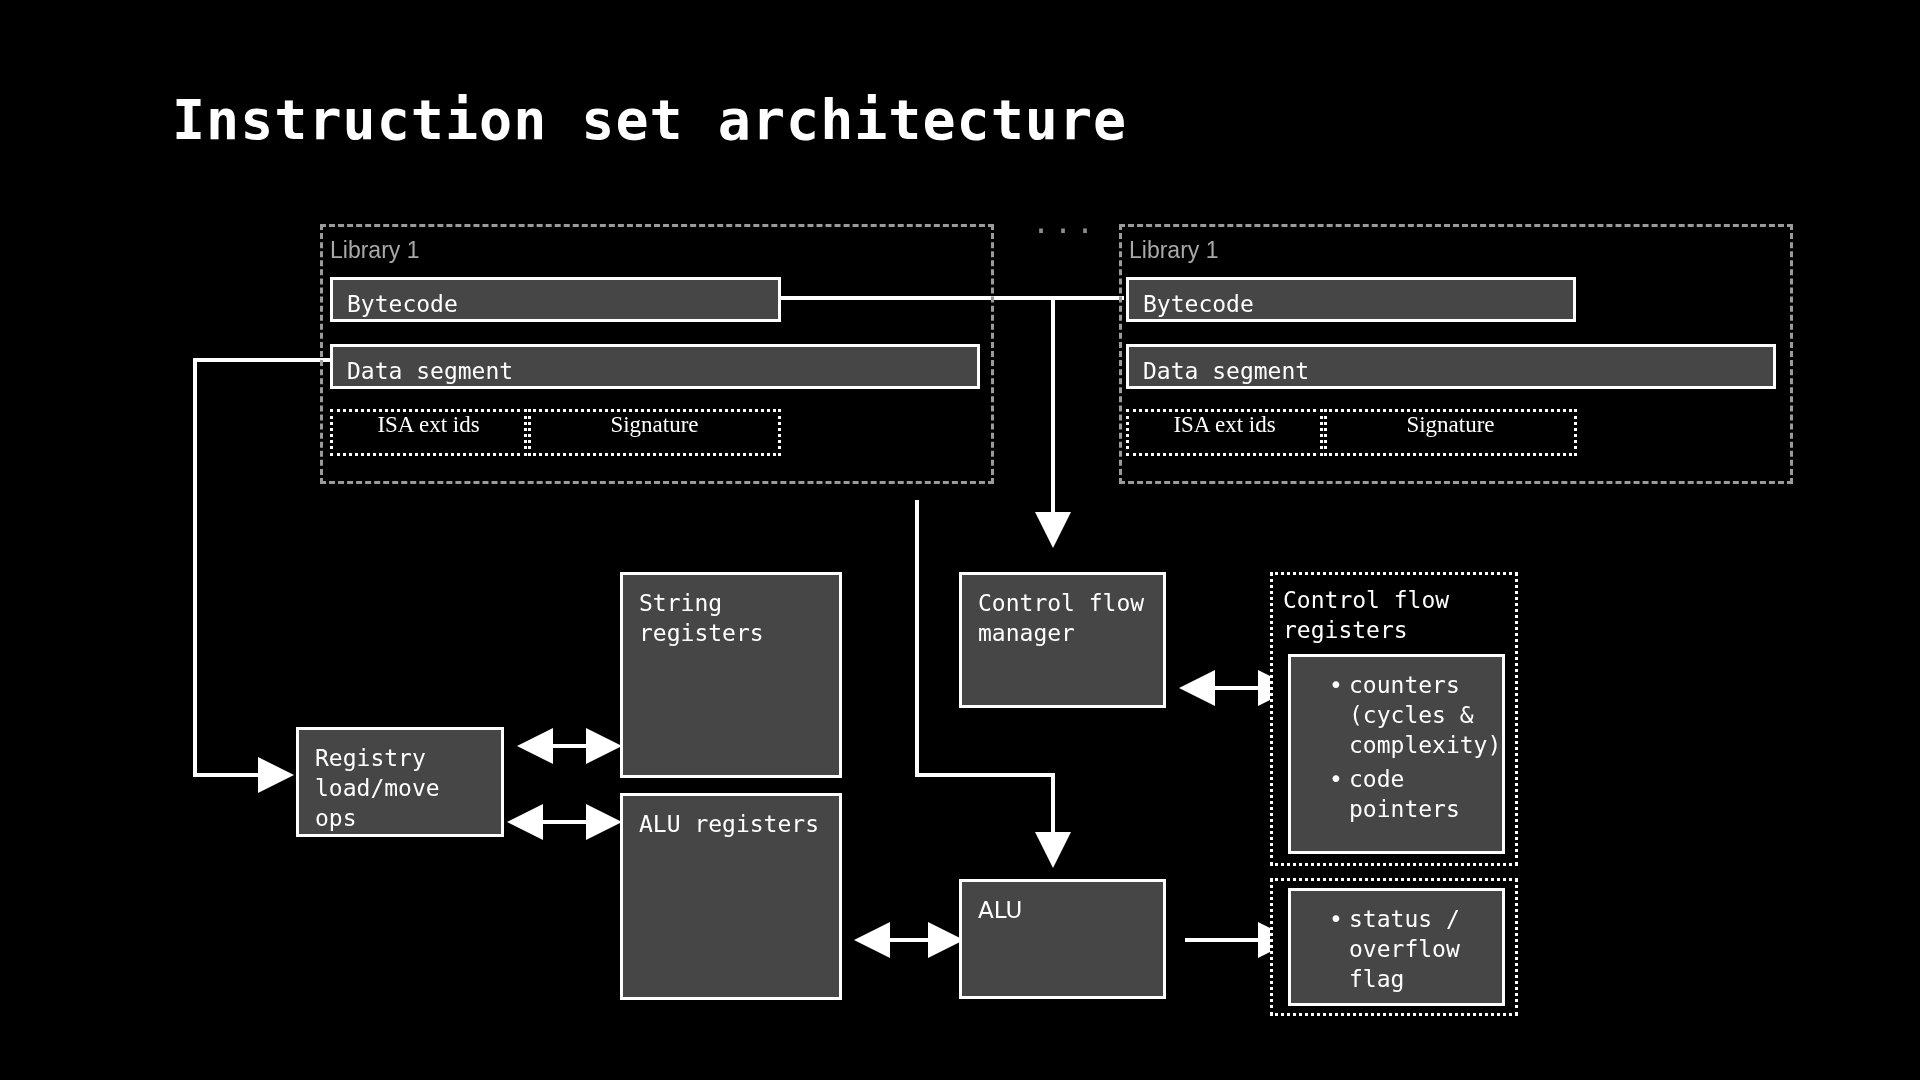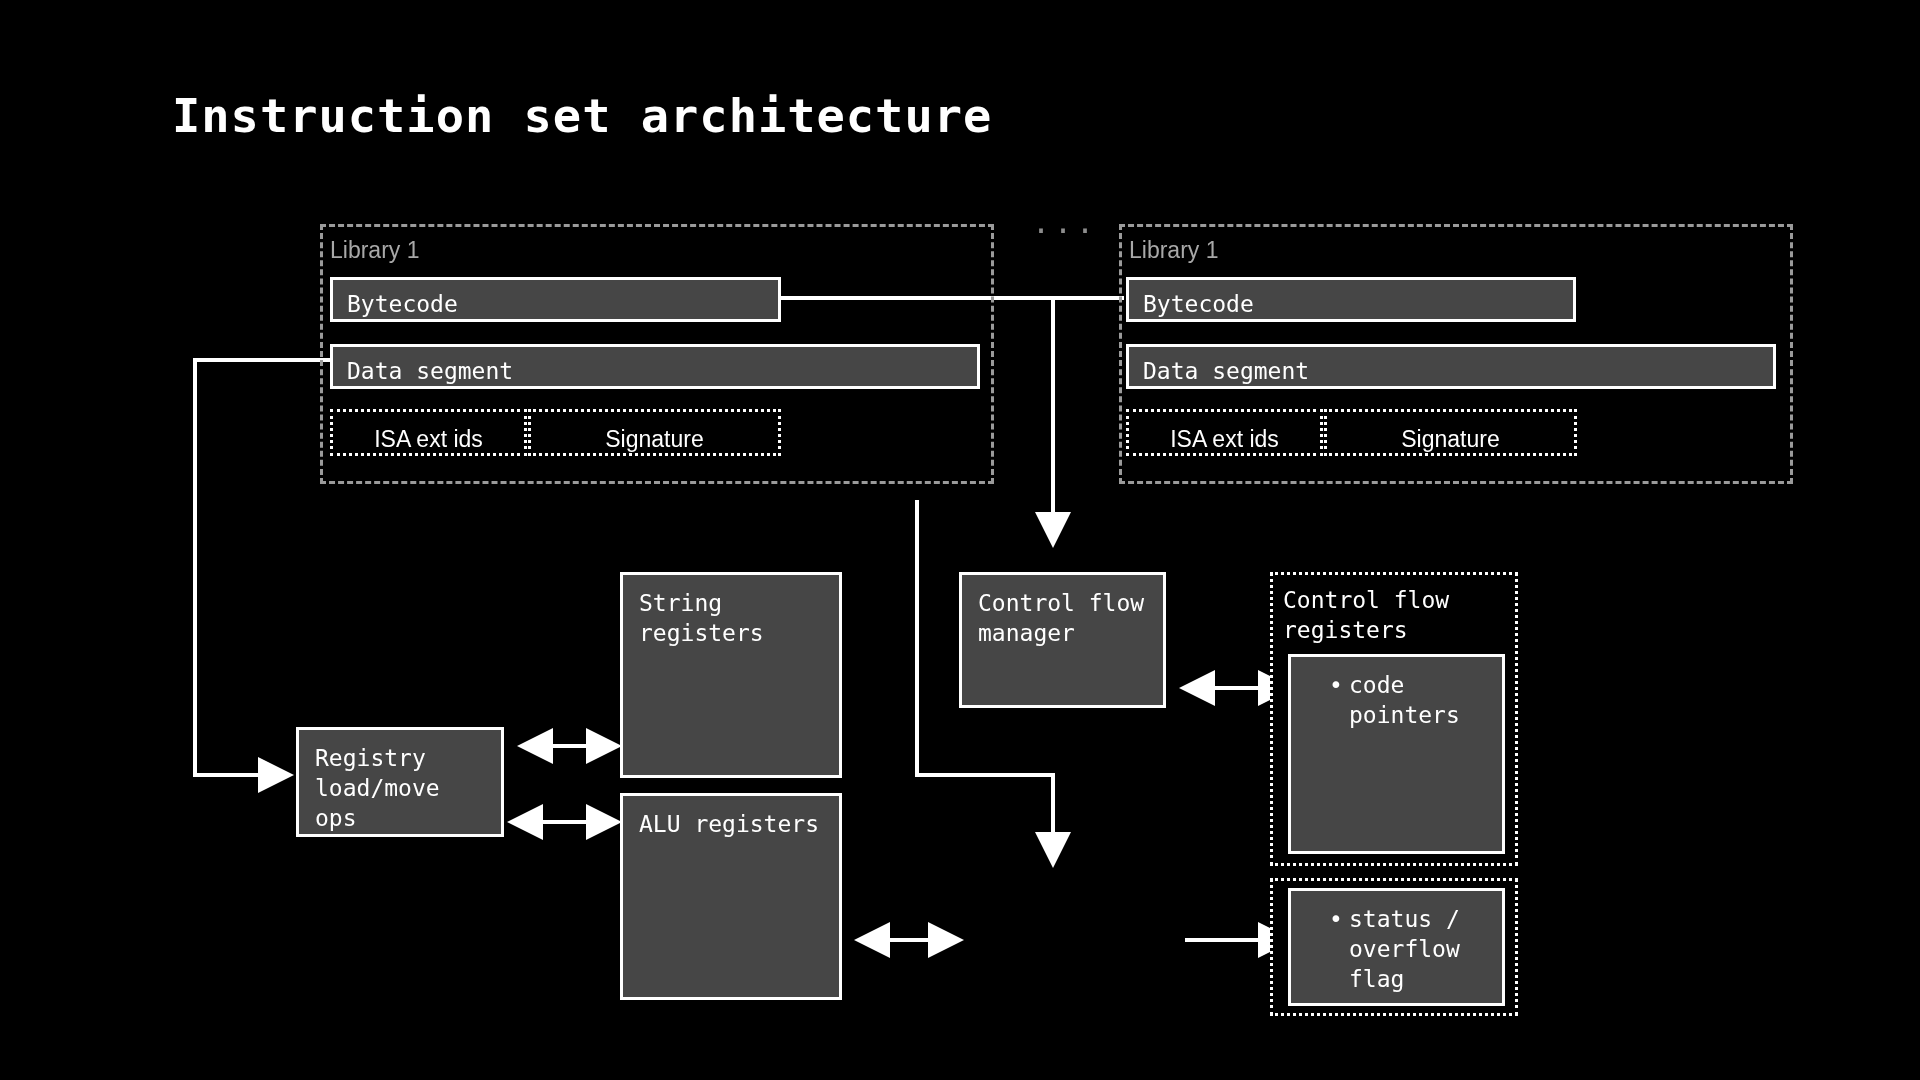--- a/index.html
+++ b/index.html
@@ -4,21 +4,21 @@
 <style>
   html,body{margin:0;padding:0;background:#000;}
   body{width:1920px;height:1080px;position:relative;overflow:hidden;
        font-family:"DejaVu Sans Mono","Liberation Mono",monospace;}
 
   #stage{position:absolute;left:0;top:0;width:1920px;height:1080px;}
 
   .title{
     position:absolute;left:172px;top:88px;
     font-family:"DejaVu Sans Mono","Liberation Mono",monospace;
-    font-weight:bold;font-size:47px;letter-spacing:1px;color:#ffffff;
+    font-weight:bold;font-size:55px;letter-spacing:1px;color:#ffffff;
     white-space:nowrap;
   }
 
   
   .lib{
     position:absolute;border:3px dashed #9a9a9a;background:transparent;
   }
   .lib-title{
     position:absolute;color:#a8a8a8;font-size:23px;
     font-family:Liberation Sans, sans-serif;
@@ -31,22 +31,22 @@
     box-sizing:border-box;color:#ffffff;font-size:23px;line-height:30px;
     font-family:"DejaVu Sans Mono","Liberation Mono",monospace;
   }
   .box .pad{padding:13px 16px;}
   .box.center{display:flex;align-items:flex-end;justify-content:flex-start;}
 
   
   .dotbox{
     position:absolute;background:#000;border:3px dotted #ffffff;
     box-sizing:border-box;color:#ffffff;font-size:23px;
-    font-family:Liberation Sans, sans-serif;
-    display:flex;align-items:flex-end;justify-content:center;
+    font-family:Liberation Serif, serif;
+    display:flex;align-items:flex-start;justify-content:center;
   }
 
   
   .dotgroup{
     position:absolute;background:#000;border:3px dotted #ffffff;
     box-sizing:border-box;
   }
   .group-title{
     position:absolute;color:#ffffff;font-size:23px;line-height:30px;
     font-family:"DejaVu Sans Mono","Liberation Mono",monospace;
@@ -183,29 +183,35 @@
     <div class="pad">
       <div style="margin-bottom:15px;">ALU registers</div>
     </div>
   </div>
 
   <div class="box" style="left:959px;top:572px;width:207px;height:136px;">
     <div class="pad" style="white-space:pre-line;">Control flow
 manager</div>
   </div>
 
+  <div class="box" style="left:959px;top:879px;width:207px;height:120px;">
+    <div class="pad" style="font-family:'DejaVu Sans','Liberation Sans',sans-serif;">ALU</div>
+  </div>
 
   <div class="dotgroup" style="left:1270px;top:572px;width:248px;height:294px;"></div>
 
   <div class="group-title" style="left:1283px;top:585px;">Control flow
 registers</div>
 
   <div class="box" style="left:1288px;top:654px;width:217px;height:200px;">
     <div class="pad">
       <ul class="blist">
+        <li>counters
+(cycles &amp;
+complexity)</li>
         <li>code
 pointers</li>
       </ul>
     </div>
   </div>
 
   <div class="dotgroup" style="left:1270px;top:878px;width:248px;height:138px;"></div>
 
   <div class="box" style="left:1288px;top:888px;width:217px;height:118px;">
     <div class="pad">

